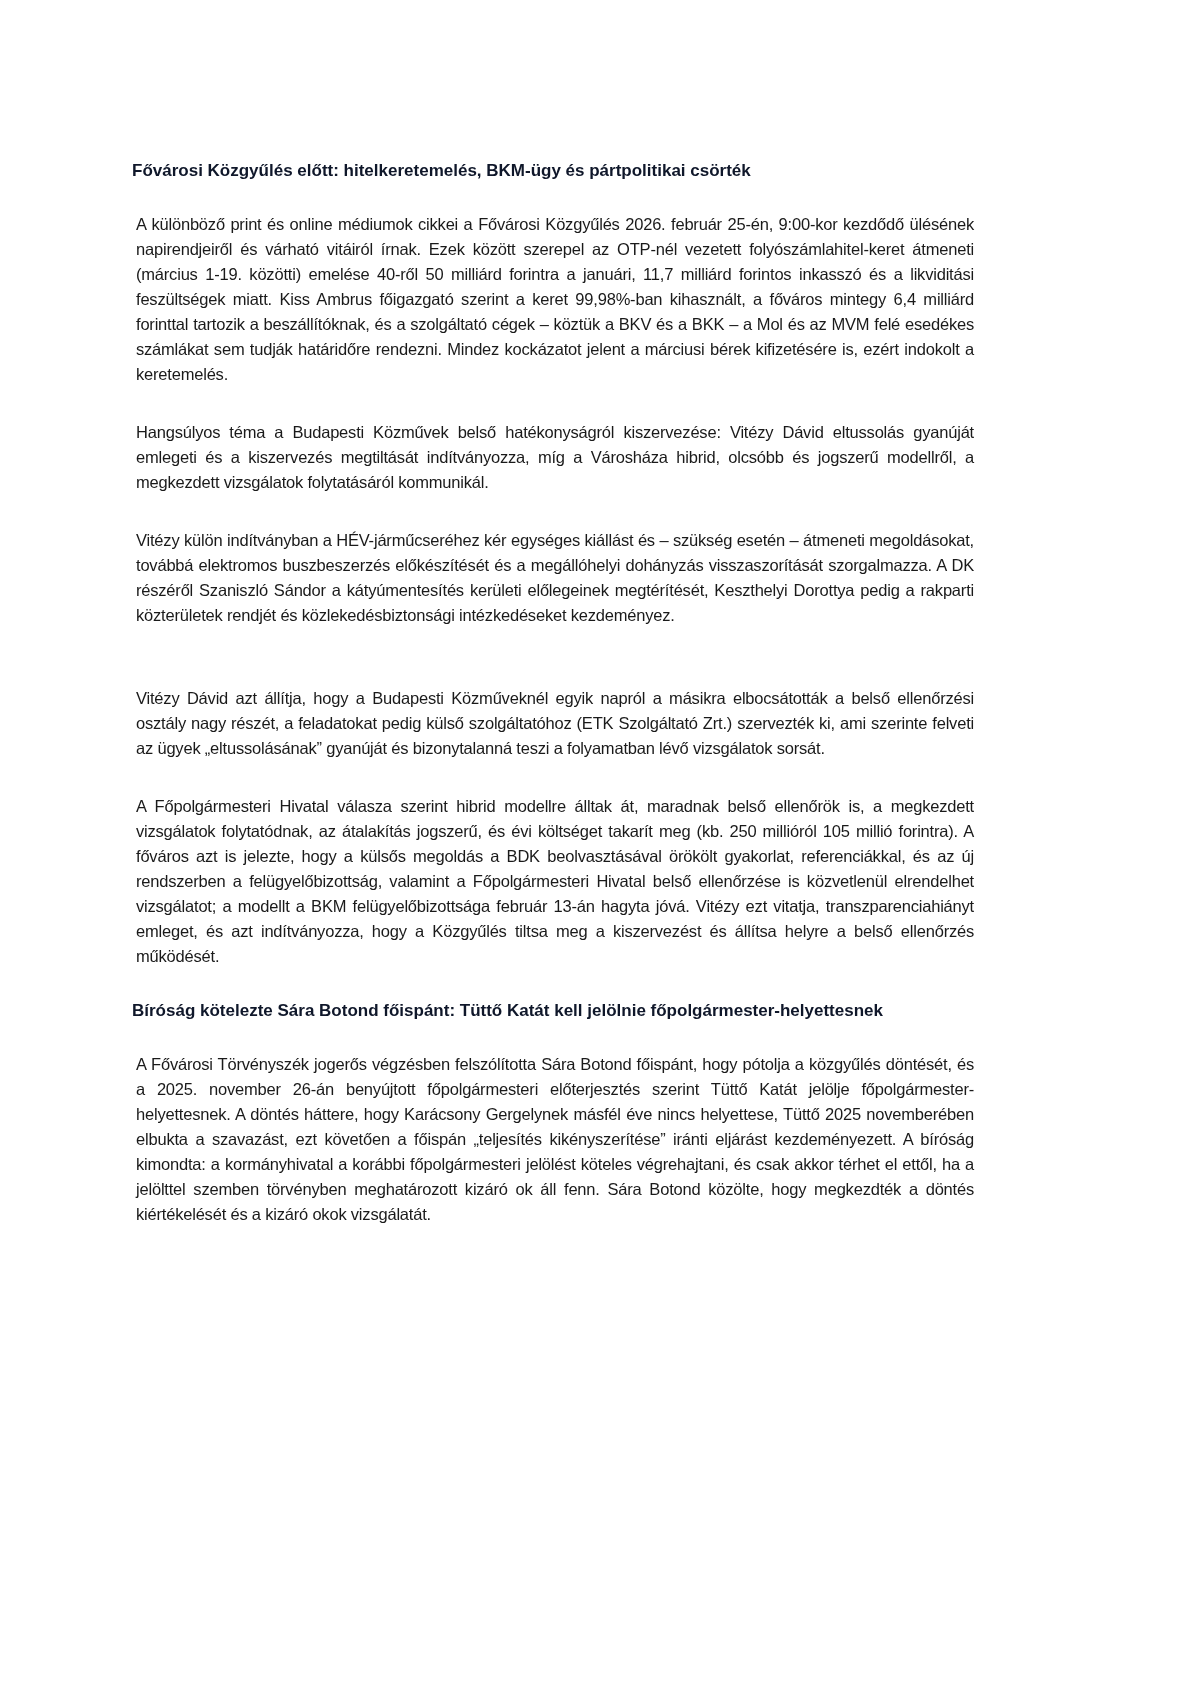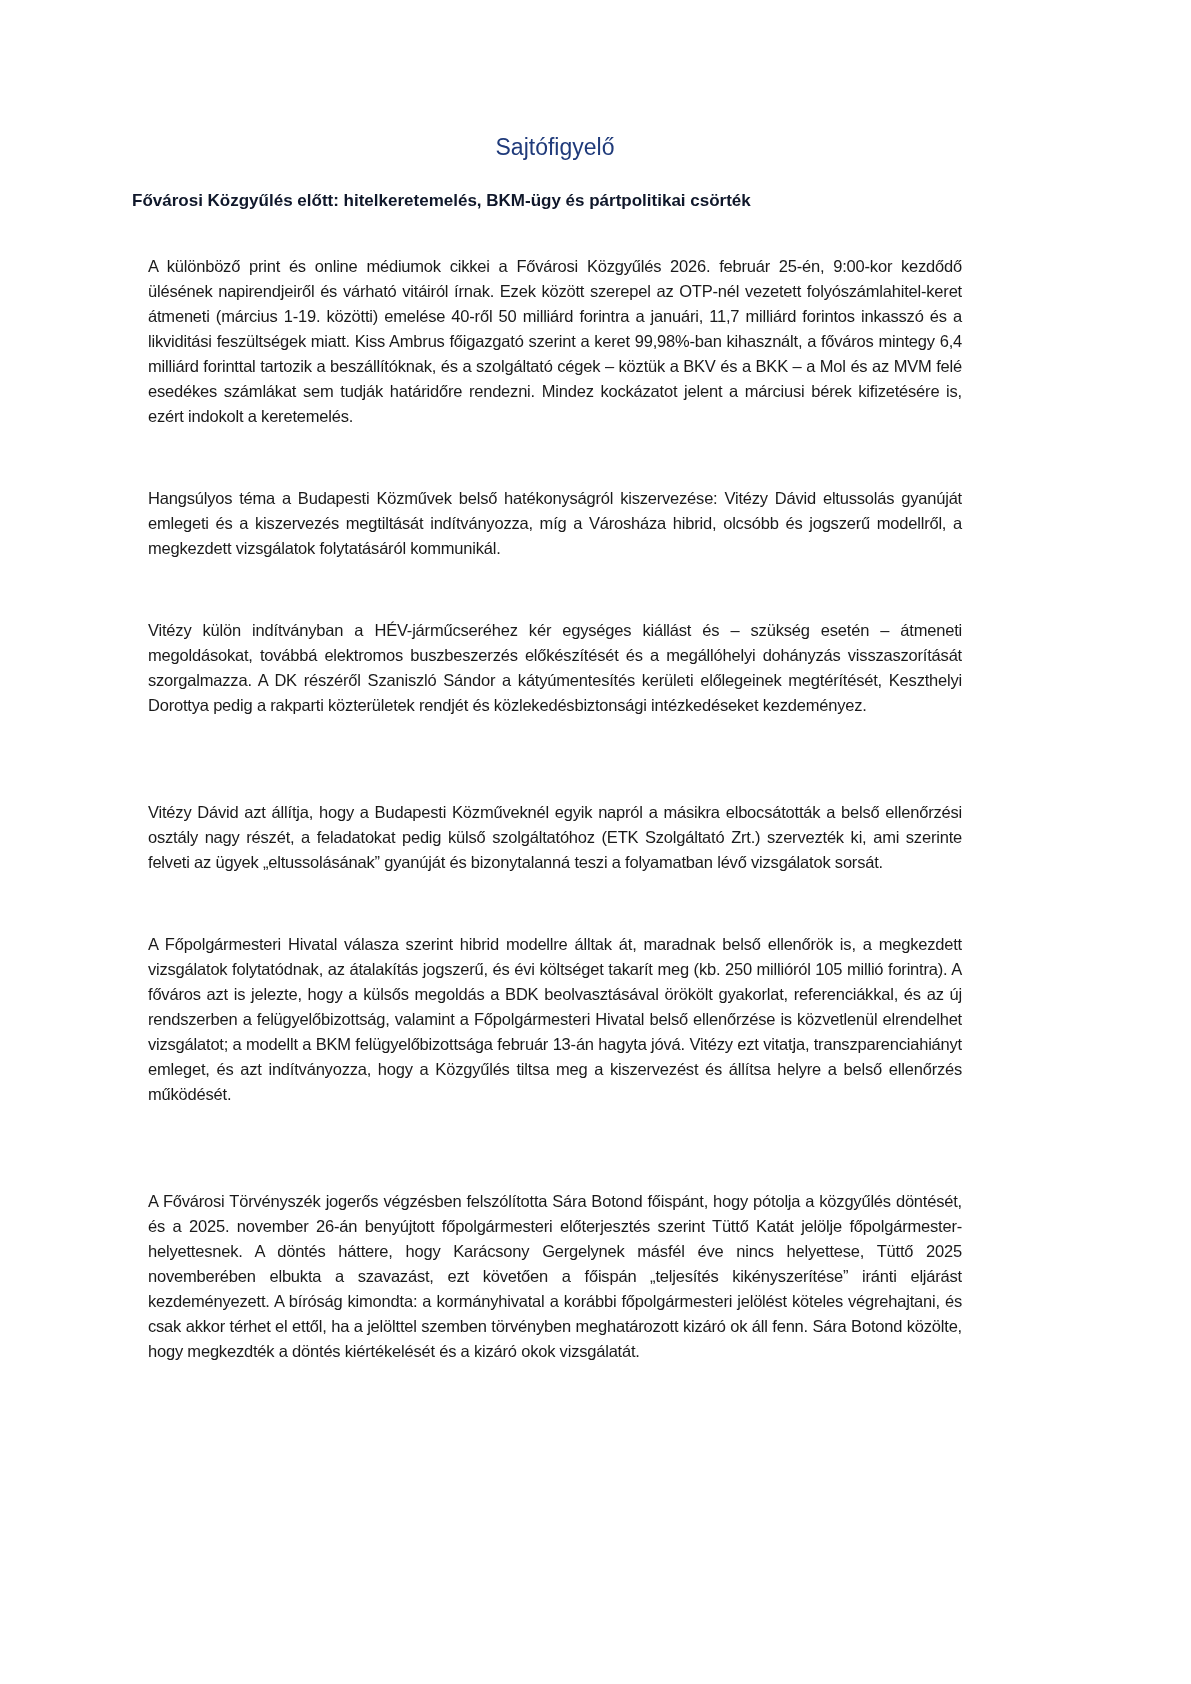--- a/index.html
+++ b/index.html
@@ -1,39 +1,39 @@
 <!DOCTYPE html>
 <html><head>
 <meta charset="utf-8">
 <style>
   html, body { margin: 0; padding: 0; background: #ffffff; }
   body { width: 1191px; height: 1684px; position: relative; overflow: hidden; }
   .page { position: absolute; left: 132px; top: 132px; width: 846px; font-family: "Liberation Sans", sans-serif; color: #1a1a1a; }
   .title { text-align: center; color: #1f3a7a; font-size: 23px; line-height: 30px; margin: 0; font-weight: normal; }
   h2.section { font-size: 17px; line-height: 25px; font-weight: bold; margin: 0; text-align: justify; color: #0f172a; }
-  p { font-size: 16.5px; line-height: 25px; margin: 16px; text-align: justify; letter-spacing: -0.2px; }
+  p { font-size: 16.5px; line-height: 25px; margin: 4px; text-align: justify; letter-spacing: -0.2px; }
   .gap { height: 25px; }
 </style>
 </head>
 <body>
 
 <div class="page">
-  <h1 class="title">Sajtófigyelő</h1>
   <div style="height:26px"></div>
 
   <h2 class="section">Fővárosi Közgyűlés előtt: hitelkeretemelés, BKM-ügy és pártpolitikai csörték</h2>
   <div class="gap"></div>
   <p>A különböző print és online médiumok cikkei a Fővárosi Közgyűlés 2026. február 25-én, 9:00-kor kezdődő ülésének napirendjeiről és várható vitáiról írnak. Ezek között szerepel az OTP-nél vezetett folyószámlahitel-keret átmeneti (március 1-19. közötti) emelése 40-ről 50 milliárd forintra a januári, 11,7 milliárd forintos inkasszó és a likviditási feszültségek miatt. Kiss Ambrus főigazgató szerint a keret 99,98%-ban kihasznált, a főváros mintegy 6,4 milliárd forinttal tartozik a beszállítóknak, és a szolgáltató cégek – köztük a BKV és a BKK – a Mol és az MVM felé esedékes számlákat sem tudják határidőre rendezni. Mindez kockázatot jelent a márciusi bérek kifizetésére is, ezért indokolt a keretemelés.</p>
   <div class="gap"></div>
   <p>Hangsúlyos téma a Budapesti Közművek belső hatékonyságról kiszervezése: Vitézy Dávid eltussolás gyanúját emlegeti és a kiszervezés megtiltását indítványozza, míg a Városháza hibrid, olcsóbb és jogszerű modellről, a megkezdett vizsgálatok folytatásáról kommunikál.</p>
   <div class="gap"></div>
   <p>Vitézy külön indítványban a HÉV-járműcseréhez kér egységes kiállást és – szükség esetén – átmeneti megoldásokat, továbbá elektromos buszbeszerzés előkészítését és a megállóhelyi dohányzás visszaszorítását szorgalmazza. A DK részéről Szaniszló Sándor a kátyúmentesítés kerületi előlegeinek megtérítését, Keszthelyi Dorottya pedig a rakparti közterületek rendjét és közlekedésbiztonsági intézkedéseket kezdeményez.</p>
   <div class="gap"></div>
 
   <div class="gap"></div>
   <p>Vitézy Dávid azt állítja, hogy a Budapesti Közműveknél egyik napról a másikra elbocsátották a belső ellenőrzési osztály nagy részét, a feladatokat pedig külső szolgáltatóhoz (ETK Szolgáltató Zrt.) szervezték ki, ami szerinte felveti az ügyek „eltussolásának” gyanúját és bizonytalanná teszi a folyamatban lévő vizsgálatok sorsát.</p>
   <div class="gap"></div>
   <p>A Főpolgármesteri Hivatal válasza szerint hibrid modellre álltak át, maradnak belső ellenőrök is, a megkezdett vizsgálatok folytatódnak, az átalakítás jogszerű, és évi költséget takarít meg (kb. 250 millióról 105 millió forintra). A főváros azt is jelezte, hogy a külsős megoldás a BDK beolvasztásával örökölt gyakorlat, referenciákkal, és az új rendszerben a felügyelőbizottság, valamint a Főpolgármesteri Hivatal belső ellenőrzése is közvetlenül elrendelhet vizsgálatot; a modellt a BKM felügyelőbizottsága február 13-án hagyta jóvá. Vitézy ezt vitatja, transzparenciahiányt emleget, és azt indítványozza, hogy a Közgyűlés tiltsa meg a kiszervezést és állítsa helyre a belső ellenőrzés működését.</p>
   <div class="gap"></div>
 
+  <h2 class="section">Bíróság kötelezte Sára Botond főispánt: Tüttő Katát kell jelölnie főpolgármester-helyettesnek</h2>
   <div class="gap"></div>
   <p>A Fővárosi Törvényszék jogerős végzésben felszólította Sára Botond főispánt, hogy pótolja a közgyűlés döntését, és a 2025. november 26-án benyújtott főpolgármesteri előterjesztés szerint Tüttő Katát jelölje főpolgármester-helyettesnek. A döntés háttere, hogy Karácsony Gergelynek másfél éve nincs helyettese, Tüttő 2025 novemberében elbukta a szavazást, ezt követően a főispán „teljesítés kikényszerítése” iránti eljárást kezdeményezett. A bíróság kimondta: a kormányhivatal a korábbi főpolgármesteri jelölést köteles végrehajtani, és csak akkor térhet el ettől, ha a jelölttel szemben törvényben meghatározott kizáró ok áll fenn. Sára Botond közölte, hogy megkezdték a döntés kiértékelését és a kizáró okok vizsgálatát.</p>
 </div>
 
 </body></html>

